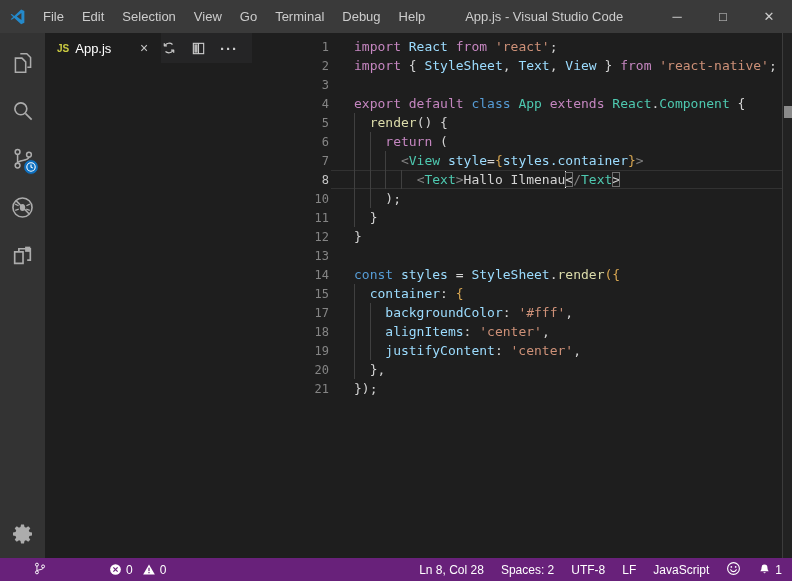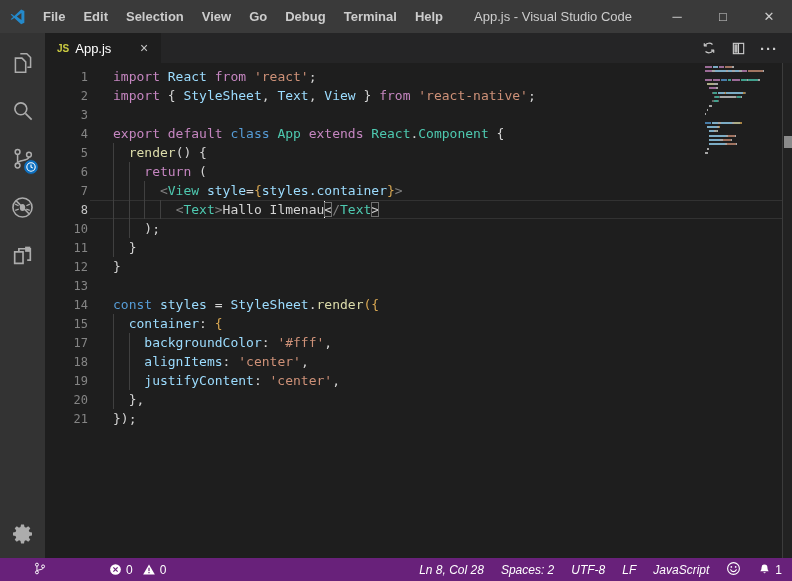--- a/index.html
+++ b/index.html
@@ -5,32 +5,32 @@
   html,body{margin:0;padding:0;background:#111;}
   .window{
     position:relative; width:792px; height:581px; overflow:hidden;
     background:#1E1E1E; font-family:"Liberation Sans",sans-serif;
     -webkit-font-smoothing:antialiased; user-select:none;
   }
   
   .titlebar{height:33px; background:#3A3A3A; display:flex; align-items:center; color:#CCCCCC; font-size:13px;}
   .logo{margin:0 8px 0 9px; display:flex; align-items:center;}
   .menubar{display:flex; align-items:center; height:100%;}
-  .menu-item{padding:0 9px; line-height:33px; cursor:default;font-weight:bold;}
+  .menu-item{padding:0 9px; line-height:33px; cursor:default;}
   .win-title{flex:1; text-align:center; color:#CCCCCC; white-space:nowrap; overflow:hidden;}
   .win-controls{display:flex; height:100%;}
   .win-btn{width:46px; height:100%; display:flex; align-items:center; justify-content:center; color:#CCCCCC; font-size:13px;}
   
   .body-row{display:flex; height:525px;}
   .activitybar{width:45px; background:#333333; display:flex; flex-direction:column; align-items:center; padding-top:6px; box-sizing:border-box;}
   .ab-item{width:45px; height:48px; display:flex; align-items:center; justify-content:center; position:relative;}
   .ab-item svg{display:block;}
   .ab-badge{position:absolute; right:6px; bottom:8px;}
   .ab-bottom{margin-top:auto;}
-  .right-col{flex:1; display:flex; flex-direction:column; min-width:0;}
+  .right-col{flex:1; display:flex; flex-direction:row; min-width:0;gap:34px;}
   
   .tabbar{height:30px; background:#252526; display:flex; align-items:stretch;}
   .tab{width:116px; background:#1E1E1E; display:flex; align-items:center; padding:0 8px 0 12px; box-sizing:border-box; color:#FFFFFF; font-size:13px;}
   .js-badge{font-weight:bold; font-size:10px; color:#CBCB41; margin-right:6px;}
   .tab-label{flex:1;}
   .tab-close{color:#C5C5C5; font-size:14px; width:18px; text-align:center; border-radius:3px;}
   .tab-actions{margin-left:auto; display:flex; align-items:center; gap:14px; padding-right:14px; color:#CCCCCC;}
   .ellipsis{font-size:15px; font-weight:bold; letter-spacing:1px; color:#CCCCCC;}
   
   .editor{position:relative; flex:1; background:#1E1E1E; overflow:hidden;}
@@ -51,43 +51,43 @@
   .minimap{position:absolute; top:3px; left:660px; width:64px;}
   .mm-row{height:4.3px; white-space:nowrap; font-size:0;}
   .mm-seg{display:inline-block; height:2px; vertical-align:top; opacity:.75;}
   .ov-lane{position:absolute; top:0; bottom:0; right:0; width:9px; background:#222222; border-left:1px solid #3c3c3c;}
   .ov-marker{position:absolute; top:73px; left:1px; right:0; height:12px; background:#8A8A8A;}
   
   .statusbar{height:23px; display:flex; align-items:center; color:#FFFFFF; font-size:12px;}
   .sb-left{display:flex; align-items:center; padding-left:33px;}
   .sb-problems{display:flex; align-items:center; gap:4px; margin-left:62px;}
   .sb-right{margin-left:auto; display:flex; align-items:center; gap:17px; padding-right:10px;}
-  .sb-item{white-space:nowrap;font-style:italic;}
+  .sb-item{white-space:nowrap;}
   .sb-bell{display:flex; align-items:center; gap:4px;}
   svg{flex:none;}
 </style>
 </head>
 <body>
 
 <div class="window">
 
   <div class="titlebar">
     <span class="logo">
       <svg width="17" height="17" viewBox="0 0 24 24">
         <path fill="#2489CA" d="M17.2 2.2 7.4 11.2 3.9 8.5 2.3 9.3 6 12.6 2.3 15.9l1.6.8 3.5-2.7 9.8 9 4.5-2.2V4.4L17.2 2.2zM17.5 7.2v9.6L11 12l6.5-4.8z"></path>
       </svg>
     </span>
     <nav class="menubar">
         <span class="menu-item">File</span>
         <span class="menu-item">Edit</span>
         <span class="menu-item">Selection</span>
         <span class="menu-item">View</span>
         <span class="menu-item">Go</span>
+        <span class="menu-item">Terminal</span>
         <span class="menu-item">Debug</span>
-        <span class="menu-item">Terminal</span>
         <span class="menu-item">Help</span>
       </nav>
     <div class="win-title">App.js - Visual Studio Code</div>
     <div class="win-controls">
       <div class="win-btn">─</div>
       <div class="win-btn">□</div>
       <div class="win-btn close">✕</div>
     </div>
   </div>
 

